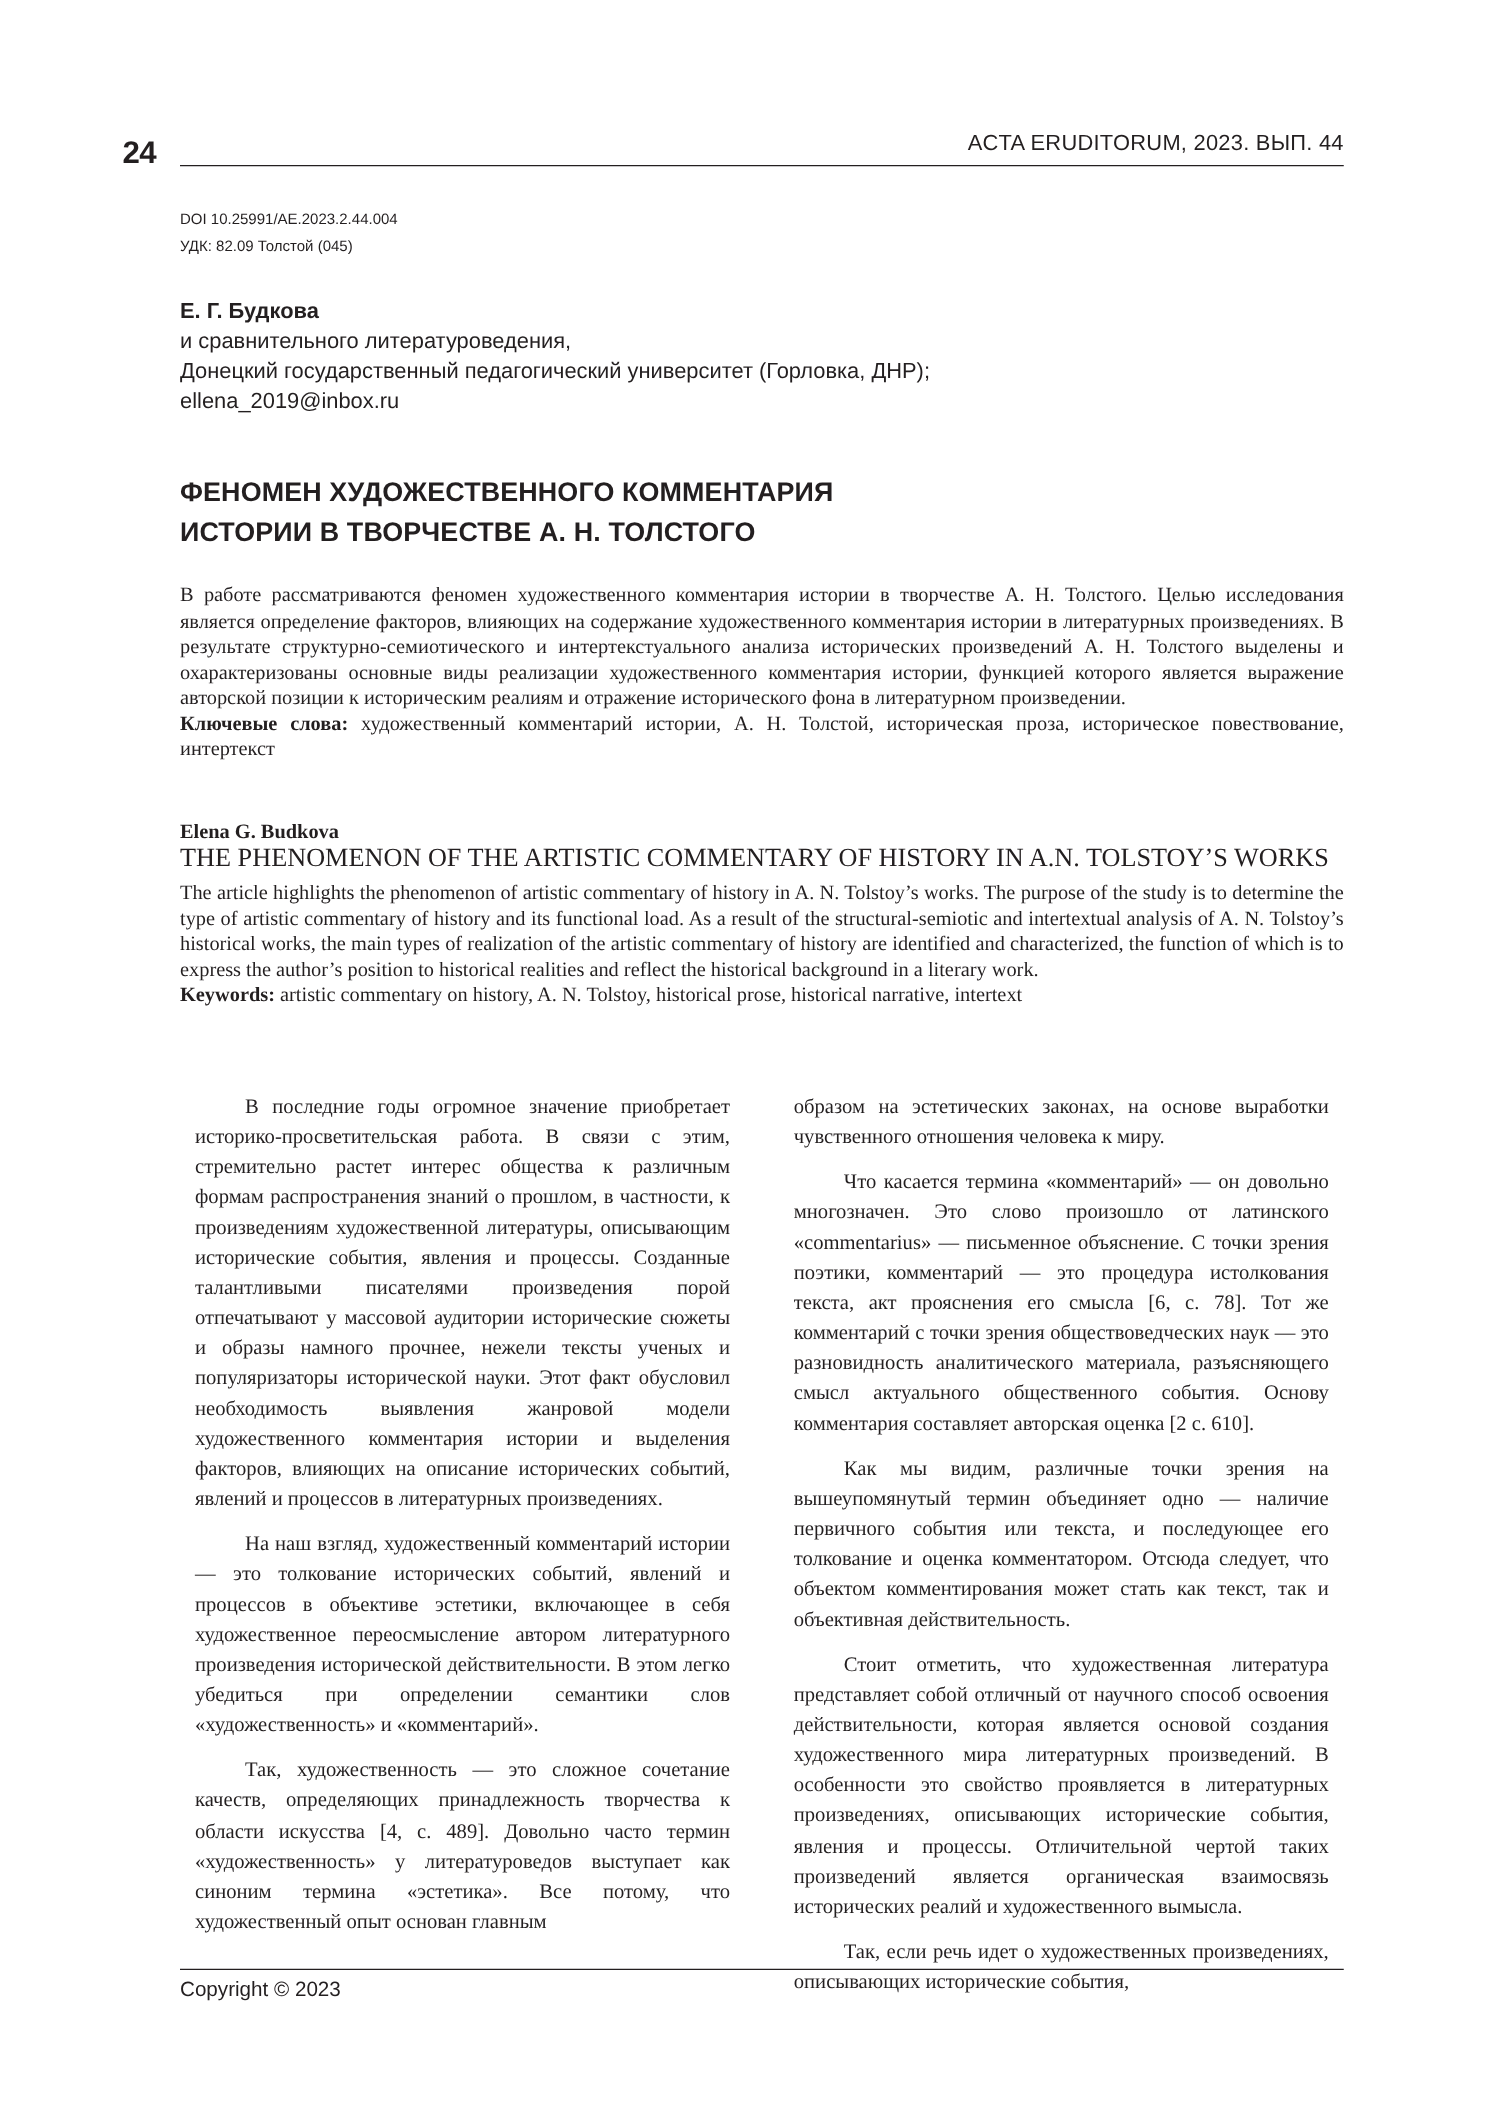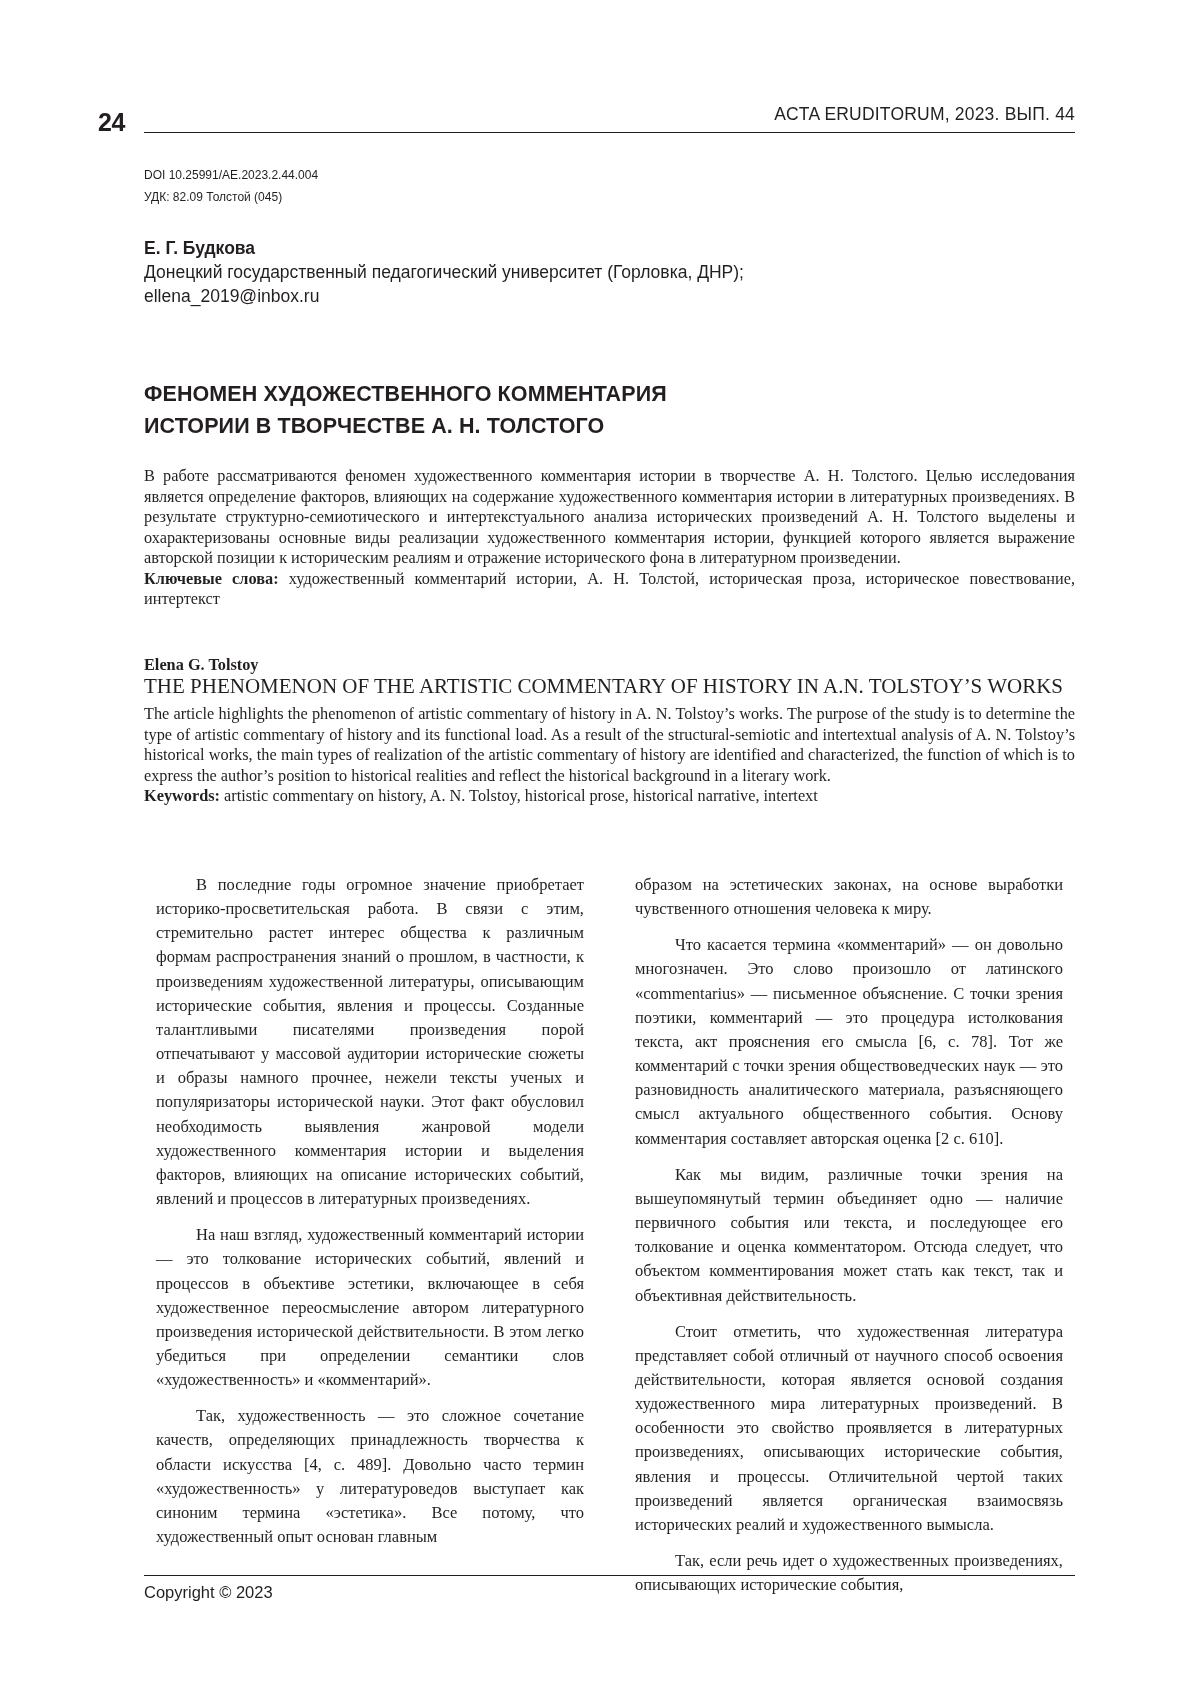--- a/index.html
+++ b/index.html
@@ -42,36 +42,37 @@
   <div class="journal sans">ACTA ERUDITORUM, 2023. ВЫП. 44</div>
   <div class="header-rule"></div>
 
   <div class="meta sans">
     <div>DOI 10.25991/AE.2023.2.44.004</div>
     <div>УДК: 82.09 Толстой (045)</div>
   </div>
 
   <div class="author-block sans">
     <div class="author-short">Е. Г. Будкова</div>
+    <div>и сравнительного литературоведения,</div>
     <div>Донецкий государственный педагогический университет (Горловка, ДНР);</div>
     <div>ellena_2019@inbox.ru</div>
   </div>
 
   <div class="title sans">
     <div>ФЕНОМЕН ХУДОЖЕСТВЕННОГО КОММЕНТАРИЯ</div>
     <div>ИСТОРИИ В ТВОРЧЕСТВЕ А. Н. ТОЛСТОГО</div>
   </div>
 
   <div class="abstract-ru serif">
     <span>В работе рассматриваются феномен художественного комментария истории в творчестве А. Н. Толстого. Целью исследования является определение факторов, влияющих на содержание художественного комментария истории в литературных произведениях. В результате структурно-семиотического и интертекстуального анализа исторических произведений А. Н. Толстого выделены и охарактеризованы основные виды реализации художественного комментария истории, функцией которого является выражение авторской позиции к историческим реалиям и отражение исторического фона в литературном произведении.</span><br>
     <span class="kw-label">Ключевые слова:</span><span> художественный комментарий истории, А. Н. Толстой, историческая проза, историческое повествование, интертекст</span>
   </div>
 
   <div class="abstract-en-block serif">
-    <div class="en-author">Elena G. Tolstoy</div>
+    <div class="en-author">Elena G. Budkova</div>
     <div class="en-title">THE PHENOMENON OF THE ARTISTIC COMMENTARY OF HISTORY IN A.N. TOLSTOY’S WORKS</div>
     <div class="en-abstract">
       <span>The article highlights the phenomenon of artistic commentary of history in A. N. Tolstoy’s works. The purpose of the study is to determine the type of artistic commentary of history and its functional load. As a result of the structural-semiotic and intertextual analysis of A. N. Tolstoy’s historical works, the main types of realization of the artistic commentary of history are identified and characterized, the function of which is to express the author’s position to historical realities and reflect the historical background in a literary work.</span><br>
       <span class="kw-label">Keywords:</span><span> artistic commentary on history, A. N. Tolstoy, historical prose, historical narrative, intertext</span>
     </div>
   </div>
 
   <div class="body-cols serif">
     <div class="col">
       <p>В последние годы огромное значение приобретает историко-просветительская работа. В связи с этим, стремительно растет интерес общества к различным формам распространения знаний о прошлом, в частности, к произведениям художественной литературы, описывающим исторические события, явления и процессы. Созданные талантливыми писателями произведения порой отпечатывают у массовой аудитории исторические сюжеты и образы намного прочнее, нежели тексты ученых и популяризаторы исторической науки. Этот факт обусловил необходимость выявления жанровой модели художественного комментария истории и выделения факторов, влияющих на описание исторических событий, явлений и процессов в литературных произведениях.</p>

